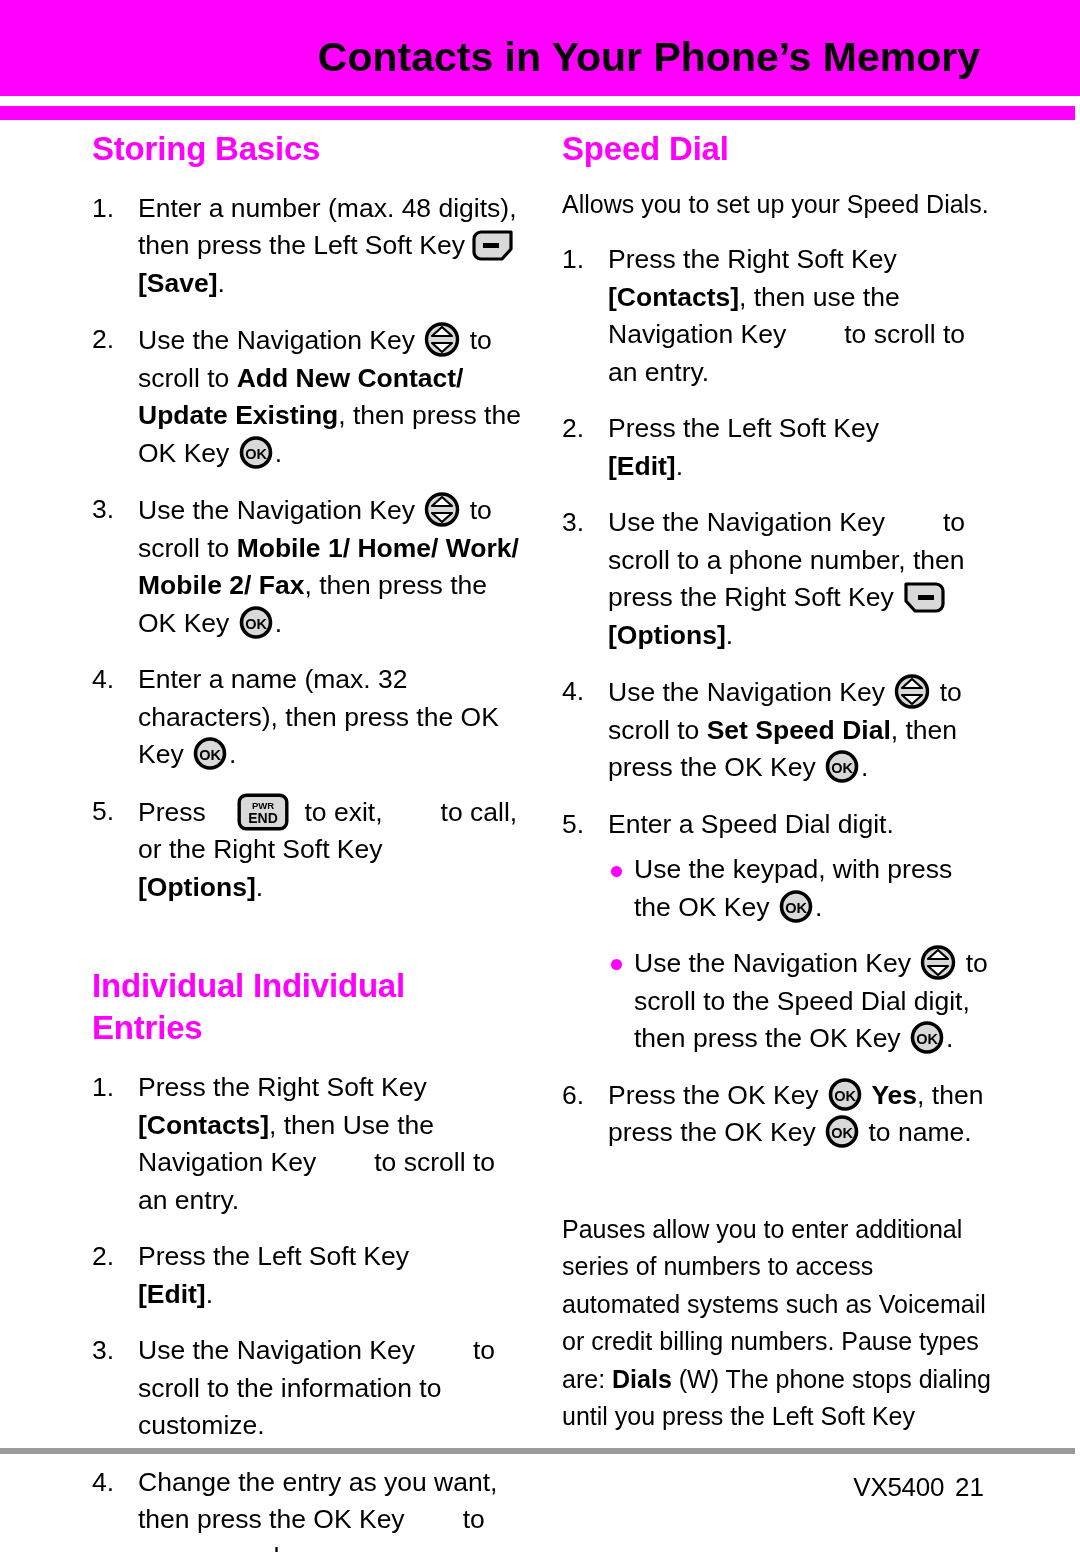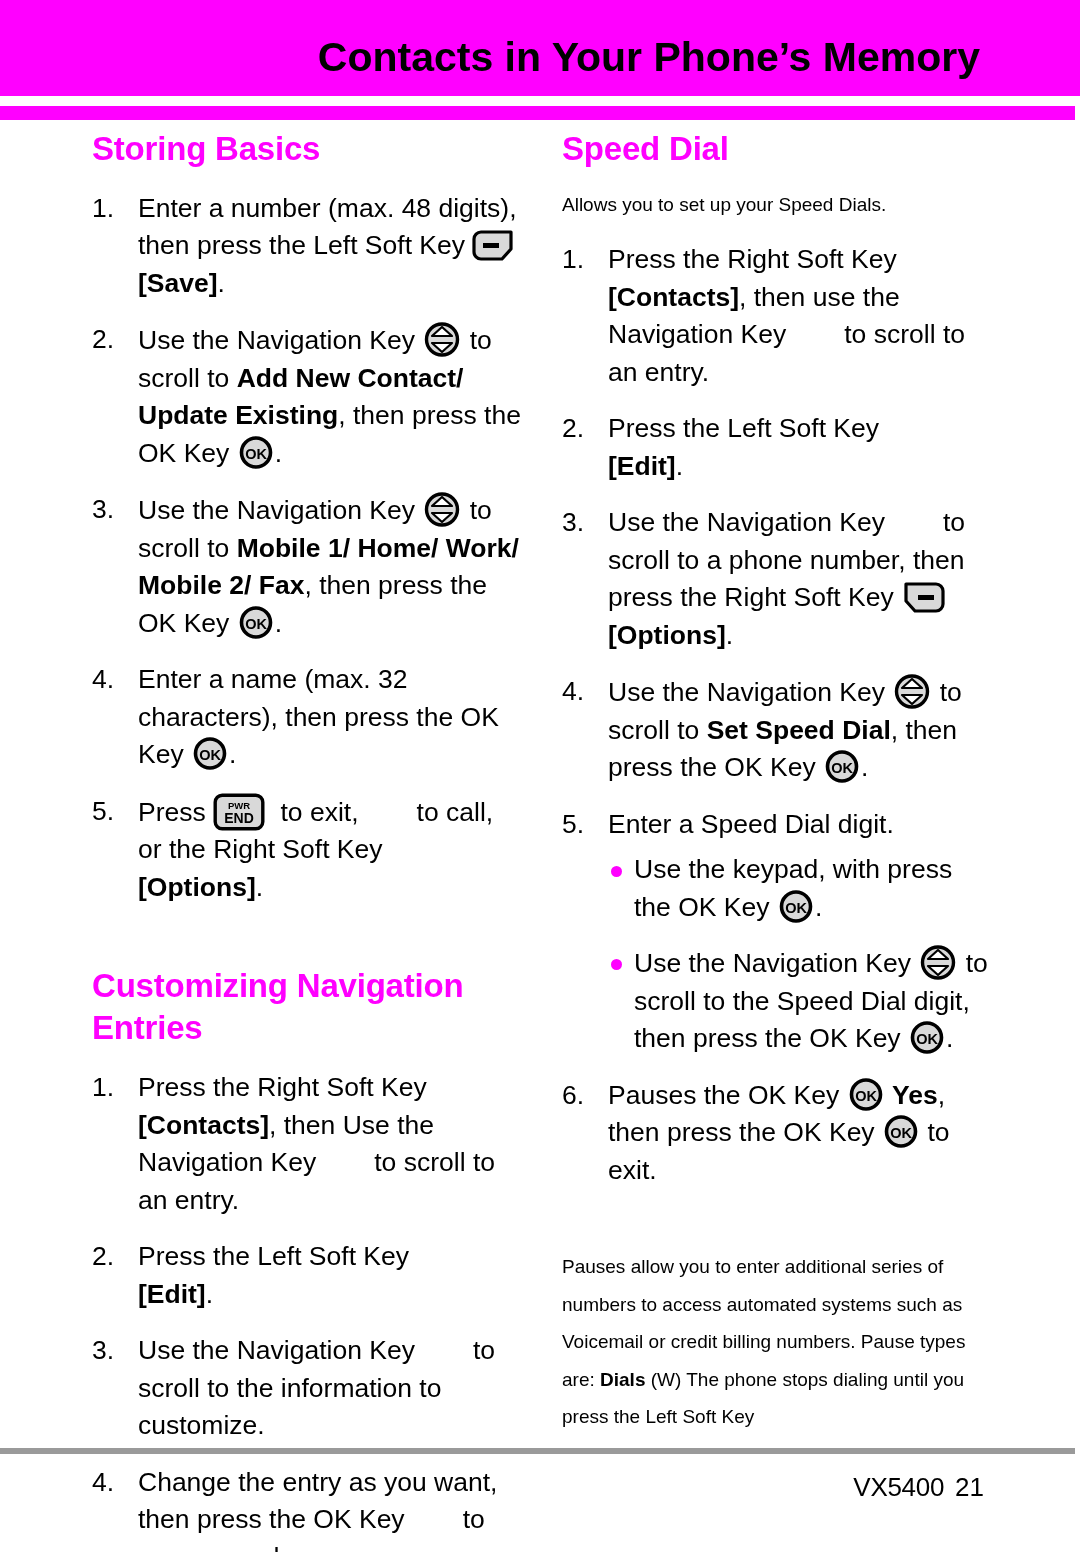--- a/index.html
+++ b/index.html
@@ -61,21 +61,21 @@
     font-weight: bold;
     line-height: 1.27;
     margin: 0 0 20px 0;
     letter-spacing: -0.2px;
   }
   h2.section-heading.tight { margin-bottom: 16px; }
   .spacer-md { height: 40px; }
 
   
   .para {
-    font-size: 19px;
+    font-size: 25px;
     line-height: 37.5px;
     margin: 0 0 18px 0;
   }
 
   ol.steps {
     list-style: none;
     margin: 0;
     padding: 0;
   }
   ol.steps > li {
@@ -135,21 +135,21 @@
 
   
   .ico-nav { width: 40px; height: 37px; vertical-align: -9px; }
   .ico-nav svg { display: block; }
 
   
   .ico-ok { width: 38px; height: 35px; vertical-align: -8px; }
   .ico-ok svg { display: block; }
 
   
-  .ico-end { width: 60px; height: 38px; vertical-align: -10px; }
+  .ico-end { width: 60px; height: 38px; vertical-align: -10px; margin-left: 24px; }
   .ico-end svg { display: block; }
 
   
   .footer-rule {
     position: absolute;
     left: 0;
     top: 1448px;
     width: 1075px;
     height: 6px;
     background: #9a9a9a;
@@ -242,21 +242,21 @@
           <text x="26" y="16" text-anchor="middle" font-family="Liberation Sans, sans-serif" font-size="9.5" font-weight="bold" fill="#000000">PWR</text>
           <text x="26" y="30" text-anchor="middle" font-family="Liberation Sans, sans-serif" font-size="14" font-weight="bold" fill="#000000">END</text>
         </svg>
       </span>
       <span>to exit,</span><span class="icon-gap"></span><span>to call, or the Right Soft Key</span><span class="icon-gap narrow"></span><b>[Options]</b><span>.</span>
     </li>
   </ol>
 
   <div class="spacer-md"></div>
 
-  <h2 class="section-heading">Customizing Navigation Entries</h2>
+  <h2 class="section-heading">Individual Individual Entries</h2>
 
   <ol class="steps">
 
     <li>
       <span class="num">1.</span><span>Press the Right Soft Key</span><br>
       <b>[Contacts]</b><span>, then Use the Navigation Key</span><span class="icon-gap"></span><span>to scroll to an entry.</span>
     </li>
 
     <li>
       <span class="num">2.</span><span>Press the Left Soft Key</span><span class="icon-gap"></span><b>[Edit]</b><span>.</span>
@@ -345,35 +345,35 @@
             <svg width="38" height="35" viewBox="0 0 38 35">
               <circle cx="19" cy="17.5" r="14.5" fill="#d9d9d9" stroke="#000000" stroke-width="3.6"></circle>
               <text x="19" y="24" text-anchor="middle" font-family="Liberation Sans, sans-serif" font-size="14.5" font-weight="bold" fill="#000000">OK</text>
             </svg>
           </span><span>.</span>
         </li>
       </ul>
     </li>
 
     <li>
-      <span class="num">6.</span><span>Pauses the OK Key</span>
+      <span class="num">6.</span><span>Press the OK Key</span>
       <span class="ico ico-ok">
         <svg width="38" height="35" viewBox="0 0 38 35">
           <circle cx="19" cy="17.5" r="14.5" fill="#d9d9d9" stroke="#000000" stroke-width="3.6"></circle>
           <text x="19" y="24" text-anchor="middle" font-family="Liberation Sans, sans-serif" font-size="14.5" font-weight="bold" fill="#000000">OK</text>
         </svg>
       </span>
       <b>Yes</b><span>, then press the OK Key</span>
       <span class="ico ico-ok">
         <svg width="38" height="35" viewBox="0 0 38 35">
           <circle cx="19" cy="17.5" r="14.5" fill="#d9d9d9" stroke="#000000" stroke-width="3.6"></circle>
           <text x="19" y="24" text-anchor="middle" font-family="Liberation Sans, sans-serif" font-size="14.5" font-weight="bold" fill="#000000">OK</text>
         </svg>
       </span>
-      <span>to exit.</span>
+      <span>to name.</span>
     </li>
   </ol>
 
   <div class="spacer-md"></div>
 
 
   <p class="para">
     <span>Pauses allow you to enter additional series of numbers to access automated systems such as Voicemail or credit billing numbers. Pause types are: </span><b>Dials</b><span> (W) The phone stops dialing until you press the Left Soft Key</span>
     
   </p>

